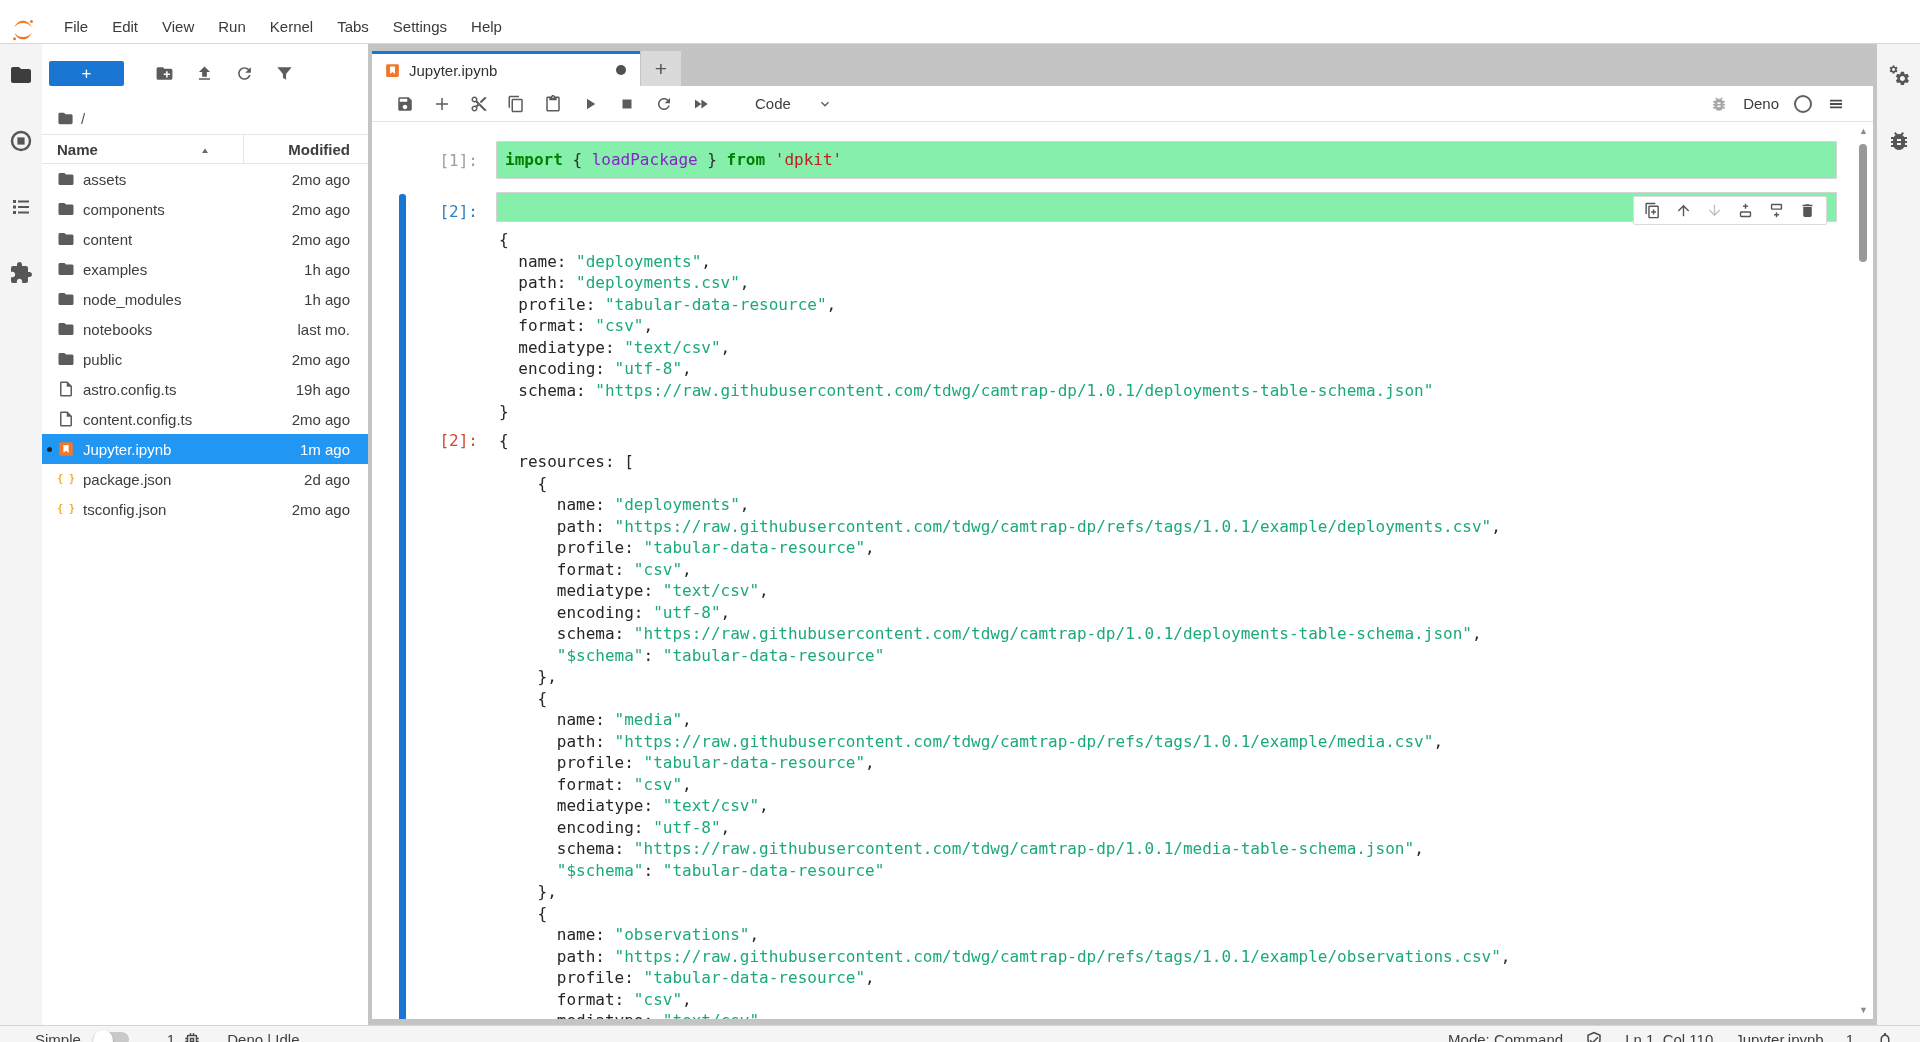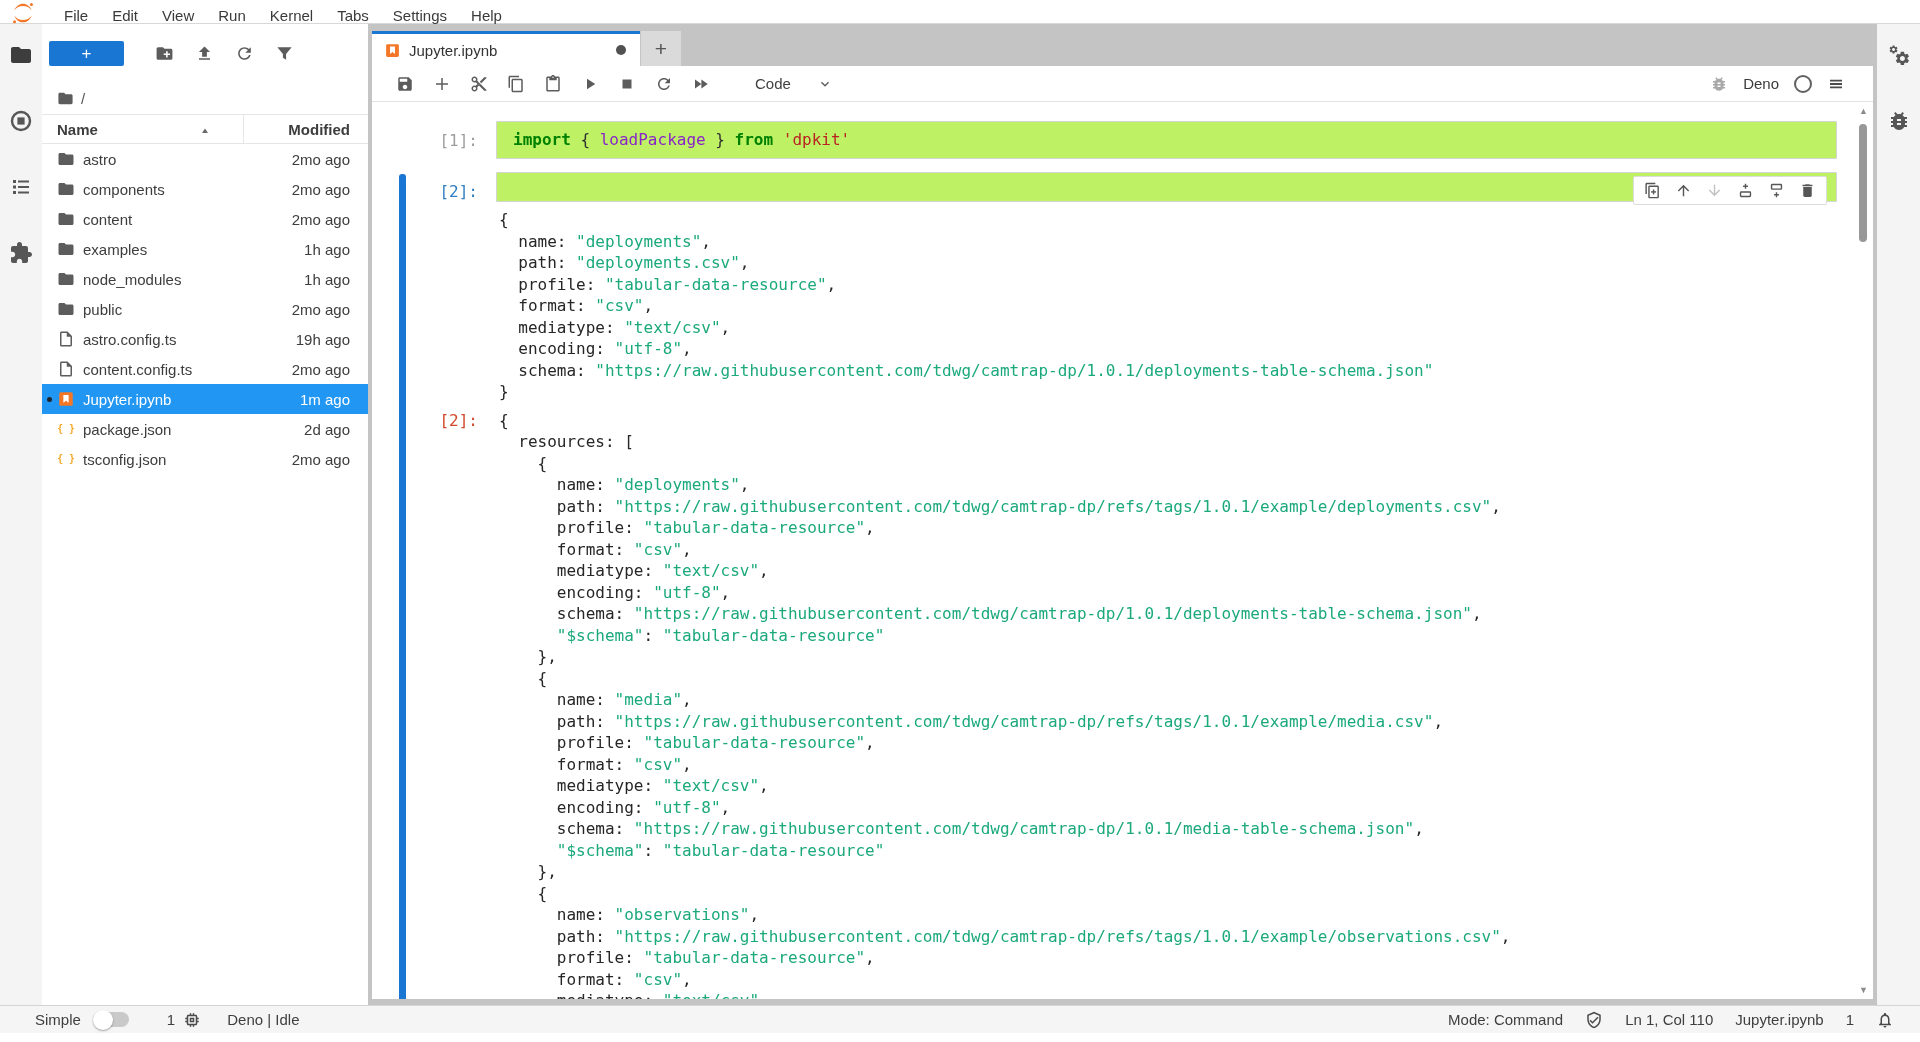--- a/index.html
+++ b/index.html
@@ -1,21 +1,21 @@
 <!DOCTYPE html>
 <html><head>
 <meta charset="utf-8">
 <style>
   html,body{margin:0;padding:0;background:#fff;}
   .app{width:1920px;height:1042px;overflow:hidden;position:relative;
        font-family:"Liberation Sans",sans-serif;background:#fff;}
 
   
-  .menubar{height:24px;background:#fff;border-bottom:1px solid #d8d8d8;
-           display:flex;align-items:flex-start;box-sizing:border-box;}
+  .menubar{height:44px;background:#fff;border-bottom:1px solid #d8d8d8;
+           display:flex;align-items:flex-end;box-sizing:border-box;}
   .logo{width:26px;height:26px;margin-left:10px;display:inline-flex;}
   .menus{display:flex;margin-left:16px;}
   .menu-item{padding:0 12px;font-size:15px;color:#3a3a3a;line-height:32px;cursor:default;}
 
   
   .main{display:flex;height:981px;}
   .abar{width:42px;background:#f4f4f4;display:flex;flex-direction:column;
         align-items:center;padding-top:19px;gap:42px;box-sizing:border-box;flex:none;}
   .abar.right{width:43px;}
   .abar .aicon{width:24px;height:24px;color:#565656;}
@@ -73,22 +73,22 @@
 
   
   .nb-content{flex:1;position:relative;overflow:hidden;padding-top:19px;box-sizing:border-box;}
   .cell{position:relative;margin-bottom:13px;}
   .crow{display:flex;}
   .prompt{width:124px;box-sizing:border-box;padding:9px 18px 0 0;text-align:right;flex:none;
           font-family:"DejaVu Sans Mono",monospace;font-size:16px;line-height:21.5px;}
   .crow.out{margin-top:7px;}
   .crow.out .prompt{padding-top:0;}
   .in-dim{color:#9e9e9e;}.in{color:#307fc1;}.out-p{color:#d2492e;}
-  .editor{flex:1;margin-right:36px;background:#bef264;border:1px solid #d4d4d4;border-radius:1px;
-          padding:7px 16px;position:relative;min-width:0;}
+  .editor{flex:1;margin-right:36px;background:#86efac;border:1px solid #d4d4d4;border-radius:1px;
+          padding:7px 8px;position:relative;min-width:0;}
   pre.code,pre.output{margin:0;font-family:"DejaVu Sans Mono",monospace;font-size:16px;line-height:21.5px;
       color:#262626;white-space:pre;}
   pre.output{padding-left:3px;}
   .tk-kw{color:#008000;font-weight:bold;}
   .tk-str{color:#ba2121;}
   .tk-def{color:#8824c9;}
   .tk-p{color:#303030;}
   .gs{color:#1ba97c;}
   .collapser{position:absolute;left:27px;top:2px;bottom:0;width:7px;border-radius:3px;background:#1976d2;}
 
@@ -194,21 +194,21 @@
                 <path d="M12 7l6 9H6z"></path>
               </svg></span>
         </span>
         <span class="col-mod">Modified</span>
       </div>
       <div id="filelist">
           <div class="frow">
             <span class="ficon"><svg viewBox="0 0 24 24" fill="currentColor" xmlns="http://www.w3.org/2000/svg">
                 <path d="M10 4H4c-1.1 0-2 .9-2 2v12c0 1.1.9 2 2 2h16c1.1 0 2-.9 2-2V8c0-1.1-.9-2-2-2h-8l-2-2z"></path>
               </svg></span>
-            <span class="fname">astro</span>
+            <span class="fname">assets</span>
             <span class="fmod">2mo ago</span>
           </div>
           <div class="frow">
             <span class="ficon"><svg viewBox="0 0 24 24" fill="currentColor" xmlns="http://www.w3.org/2000/svg">
                 <path d="M10 4H4c-1.1 0-2 .9-2 2v12c0 1.1.9 2 2 2h16c1.1 0 2-.9 2-2V8c0-1.1-.9-2-2-2h-8l-2-2z"></path>
               </svg></span>
             <span class="fname">components</span>
             <span class="fmod">2mo ago</span>
           </div>
           <div class="frow">
@@ -224,20 +224,27 @@
               </svg></span>
             <span class="fname">examples</span>
             <span class="fmod">1h ago</span>
           </div>
           <div class="frow">
             <span class="ficon"><svg viewBox="0 0 24 24" fill="currentColor" xmlns="http://www.w3.org/2000/svg">
                 <path d="M10 4H4c-1.1 0-2 .9-2 2v12c0 1.1.9 2 2 2h16c1.1 0 2-.9 2-2V8c0-1.1-.9-2-2-2h-8l-2-2z"></path>
               </svg></span>
             <span class="fname">node_modules</span>
             <span class="fmod">1h ago</span>
+          </div>
+          <div class="frow">
+            <span class="ficon"><svg viewBox="0 0 24 24" fill="currentColor" xmlns="http://www.w3.org/2000/svg">
+                <path d="M10 4H4c-1.1 0-2 .9-2 2v12c0 1.1.9 2 2 2h16c1.1 0 2-.9 2-2V8c0-1.1-.9-2-2-2h-8l-2-2z"></path>
+              </svg></span>
+            <span class="fname">notebooks</span>
+            <span class="fmod">last mo.</span>
           </div>
           <div class="frow">
             <span class="ficon"><svg viewBox="0 0 24 24" fill="currentColor" xmlns="http://www.w3.org/2000/svg">
                 <path d="M10 4H4c-1.1 0-2 .9-2 2v12c0 1.1.9 2 2 2h16c1.1 0 2-.9 2-2V8c0-1.1-.9-2-2-2h-8l-2-2z"></path>
               </svg></span>
             <span class="fname">public</span>
             <span class="fmod">2mo ago</span>
           </div>
           <div class="frow">
             <span class="ficon"><svg viewBox="0 0 24 24" fill="currentColor" xmlns="http://www.w3.org/2000/svg">

